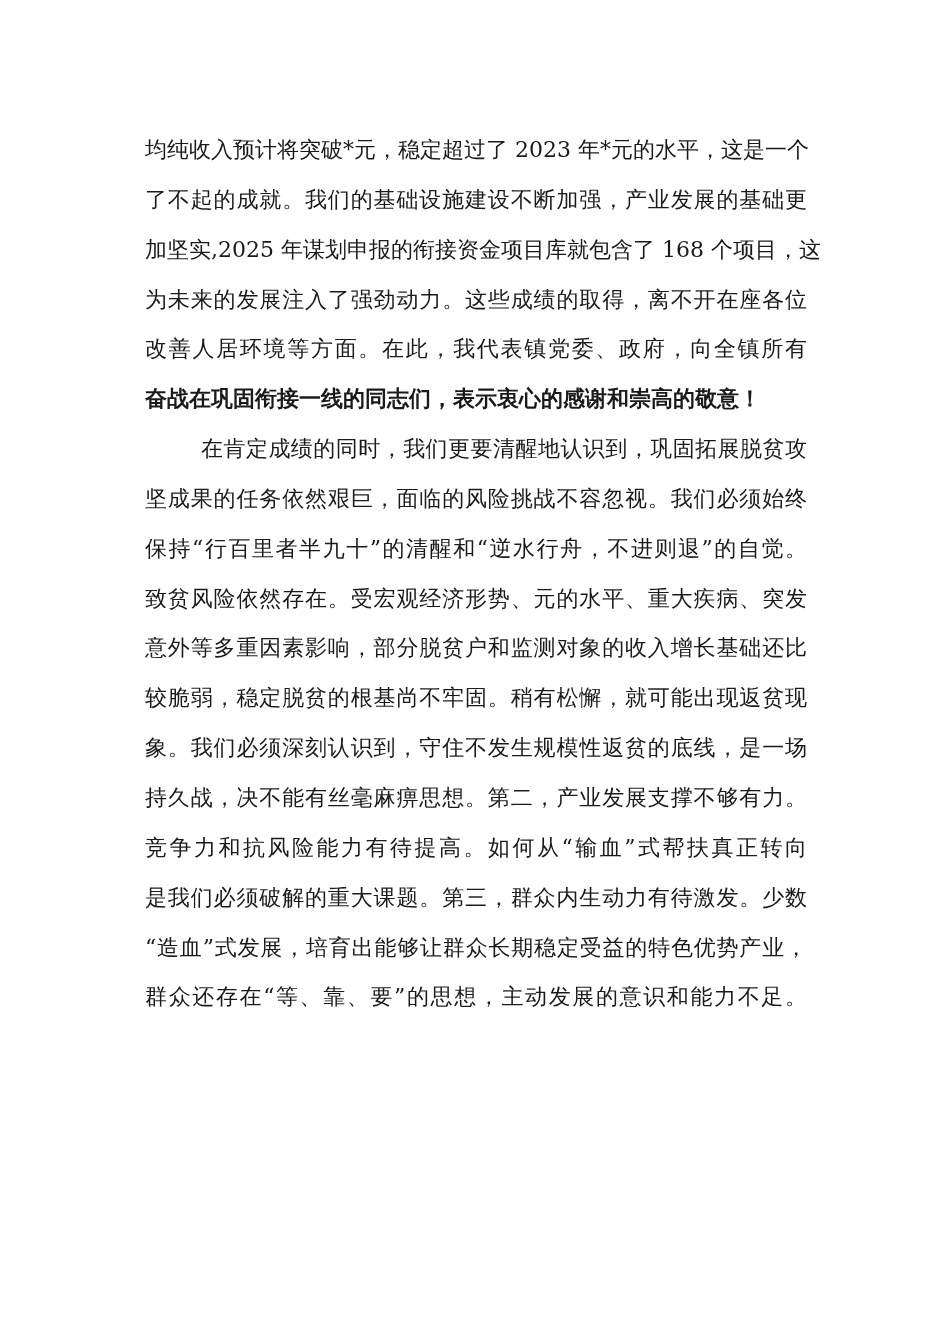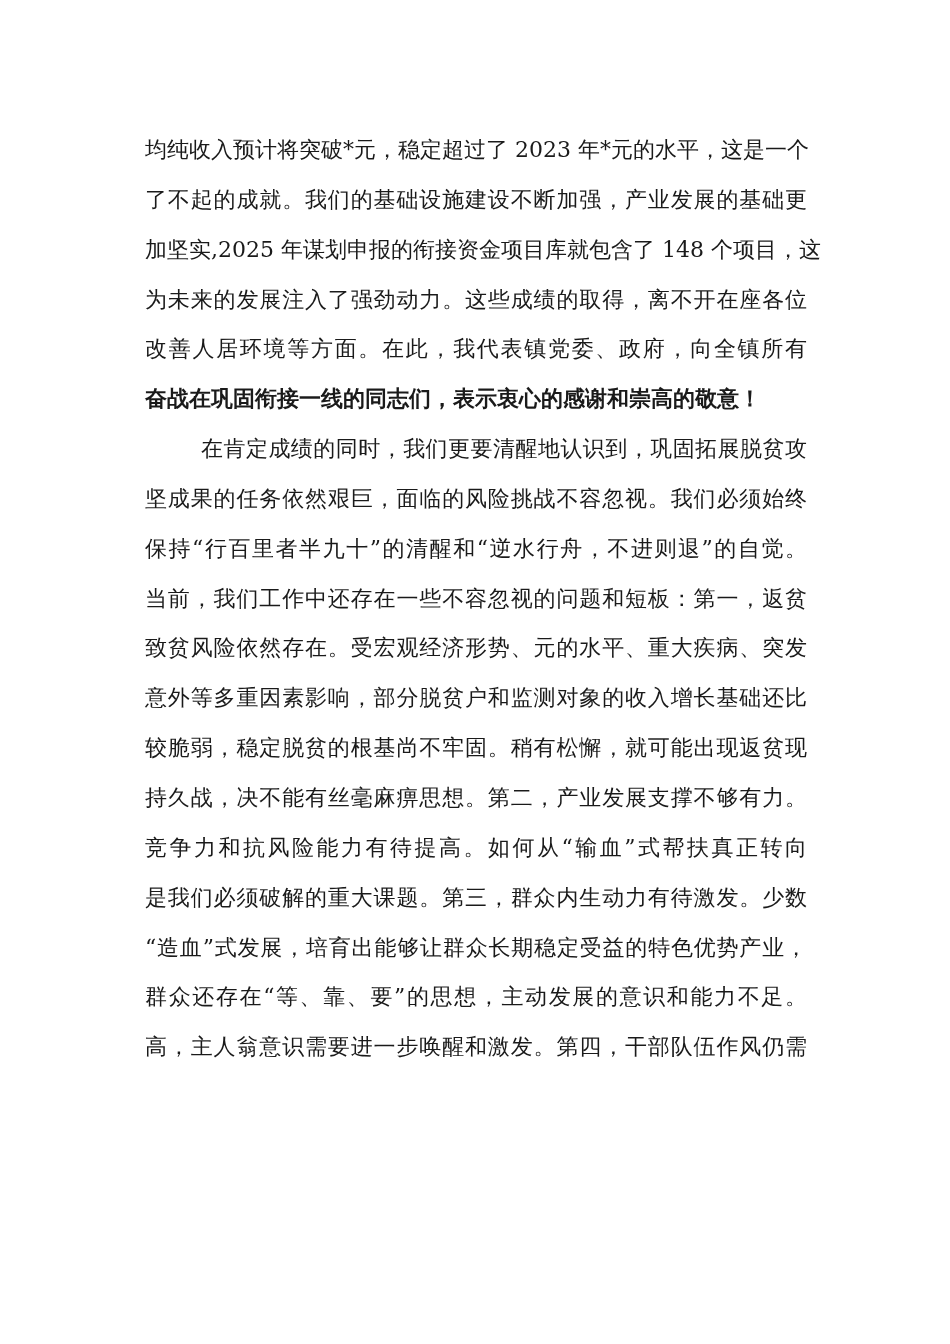--- a/index.html
+++ b/index.html
@@ -51,35 +51,34 @@
 </style>
 </head>
 <body>
 
 <div class="page">
   <div class="body-text">
 
     <div>
       <div class="line">均纯收入预计将突破*元，稳定超过了 2023 年*元的水平，这是一个</div>
       <div class="line">了不起的成就。我们的基础设施建设不断加强，产业发展的基础更</div>
-      <div class="line">加坚实,2025 年谋划申报的衔接资金项目库就包含了 148 个项目，这</div>
+      <div class="line">加坚实,2025 年谋划申报的衔接资金项目库就包含了 168 个项目，这</div>
       <div class="line">为未来的发展注入了强劲动力。这些成绩的取得，离不开在座各位</div>
       <div class="line">改善人居环境等方面。在此，我代表镇党委、政府，向全镇所有</div>
       <div class="line last">奋战在巩固衔接一线的同志们，表示衷心的感谢和崇高的敬意！</div>
     </div>
 
     <div>
       <div class="line indent">在肯定成绩的同时，我们更要清醒地认识到，巩固拓展脱贫攻</div>
       <div class="line">坚成果的任务依然艰巨，面临的风险挑战不容忽视。我们必须始终</div>
       <div class="line">保持“行百里者半九十”的清醒和“逆水行舟，不进则退”的自觉。</div>
-      <div class="line">当前，我们工作中还存在一些不容忽视的问题和短板：第一，返贫</div>
       <div class="line">致贫风险依然存在。受宏观经济形势、元的水平、重大疾病、突发</div>
       <div class="line">意外等多重因素影响，部分脱贫户和监测对象的收入增长基础还比</div>
       <div class="line">较脆弱，稳定脱贫的根基尚不牢固。稍有松懈，就可能出现返贫现</div>
+      <div class="line">象。我们必须深刻认识到，守住不发生规模性返贫的底线，是一场</div>
       <div class="line">持久战，决不能有丝毫麻痹思想。第二，产业发展支撑不够有力。</div>
       <div class="line">竞争力和抗风险能力有待提高。如何从“输血”式帮扶真正转向</div>
       <div class="line">是我们必须破解的重大课题。第三，群众内生动力有待激发。少数</div>
       <div class="line">“造血”式发展，培育出能够让群众长期稳定受益的特色优势产业，</div>
       <div class="line">群众还存在“等、靠、要”的思想，主动发展的意识和能力不足。</div>
-      <div class="line">高，主人翁意识需要进一步唤醒和激发。第四，干部队伍作风仍需</div>
     </div>
   </div>
 </div>
 
 </body></html>

